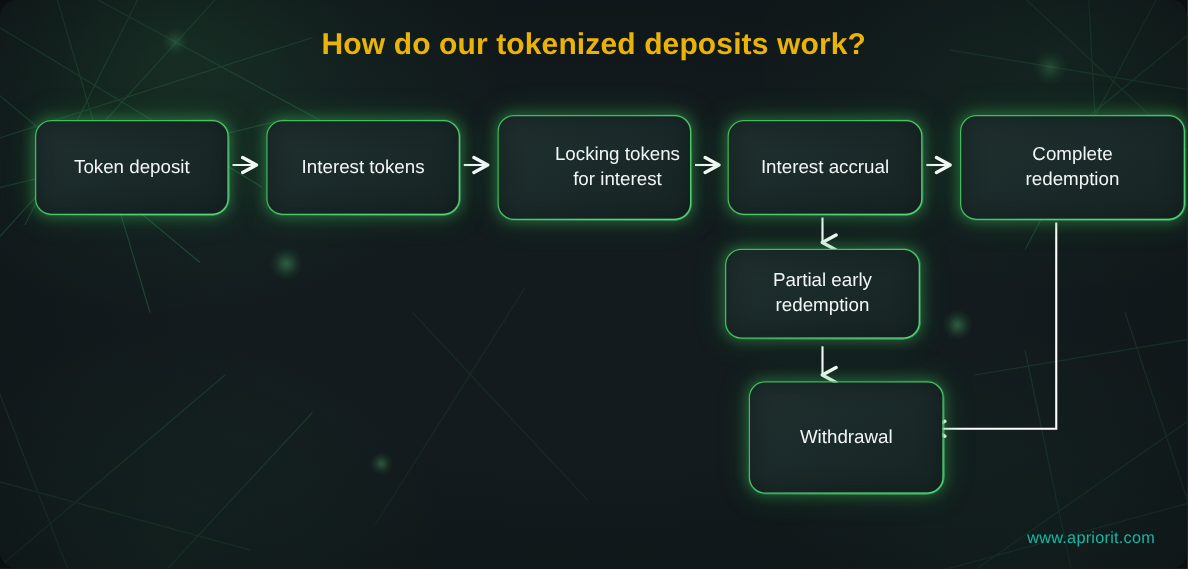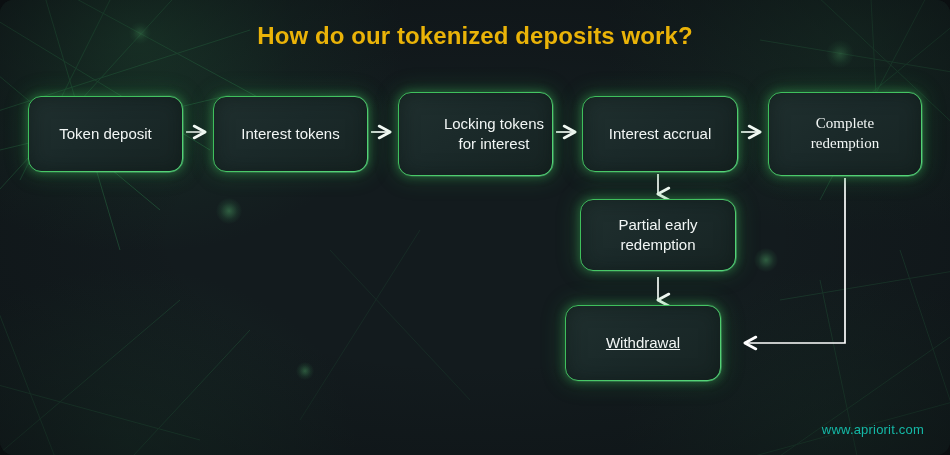--- a/index.html
+++ b/index.html
@@ -240,29 +240,29 @@
 
   <div class="node" style="left:398px;top:92px;width:155px;height:84px;justify-content:flex-end;">
     <span class="nlabel">Locking tokens
 for interest</span>
   </div>
 
   <div class="node" style="left:582px;top:96px;width:156px;height:76px;">
     <span class="nlabel">Interest accrual</span>
   </div>
 
-  <div class="node" style="left:768px;top:92px;width:154px;height:84px;font-family:Liberation Serif, serif;">
+  <div class="node" style="left:768px;top:92px;width:180px;height:84px;">
     <span class="nlabel">Complete
 redemption</span>
   </div>
 
   <div class="node" style="left:580px;top:199px;width:156px;height:72px;">
     <span class="nlabel">Partial early
 redemption</span>
   </div>
 
-  <div class="node" style="left:565px;top:305px;width:156px;height:76px;text-decoration:underline;">
+  <div class="node" style="left:599px;top:305px;width:156px;height:90px;">
     <span class="nlabel">Withdrawal</span>
   </div>
 
   <div class="footer">www.apriorit.com</div>
 
 </div>
 
 </body></html>

